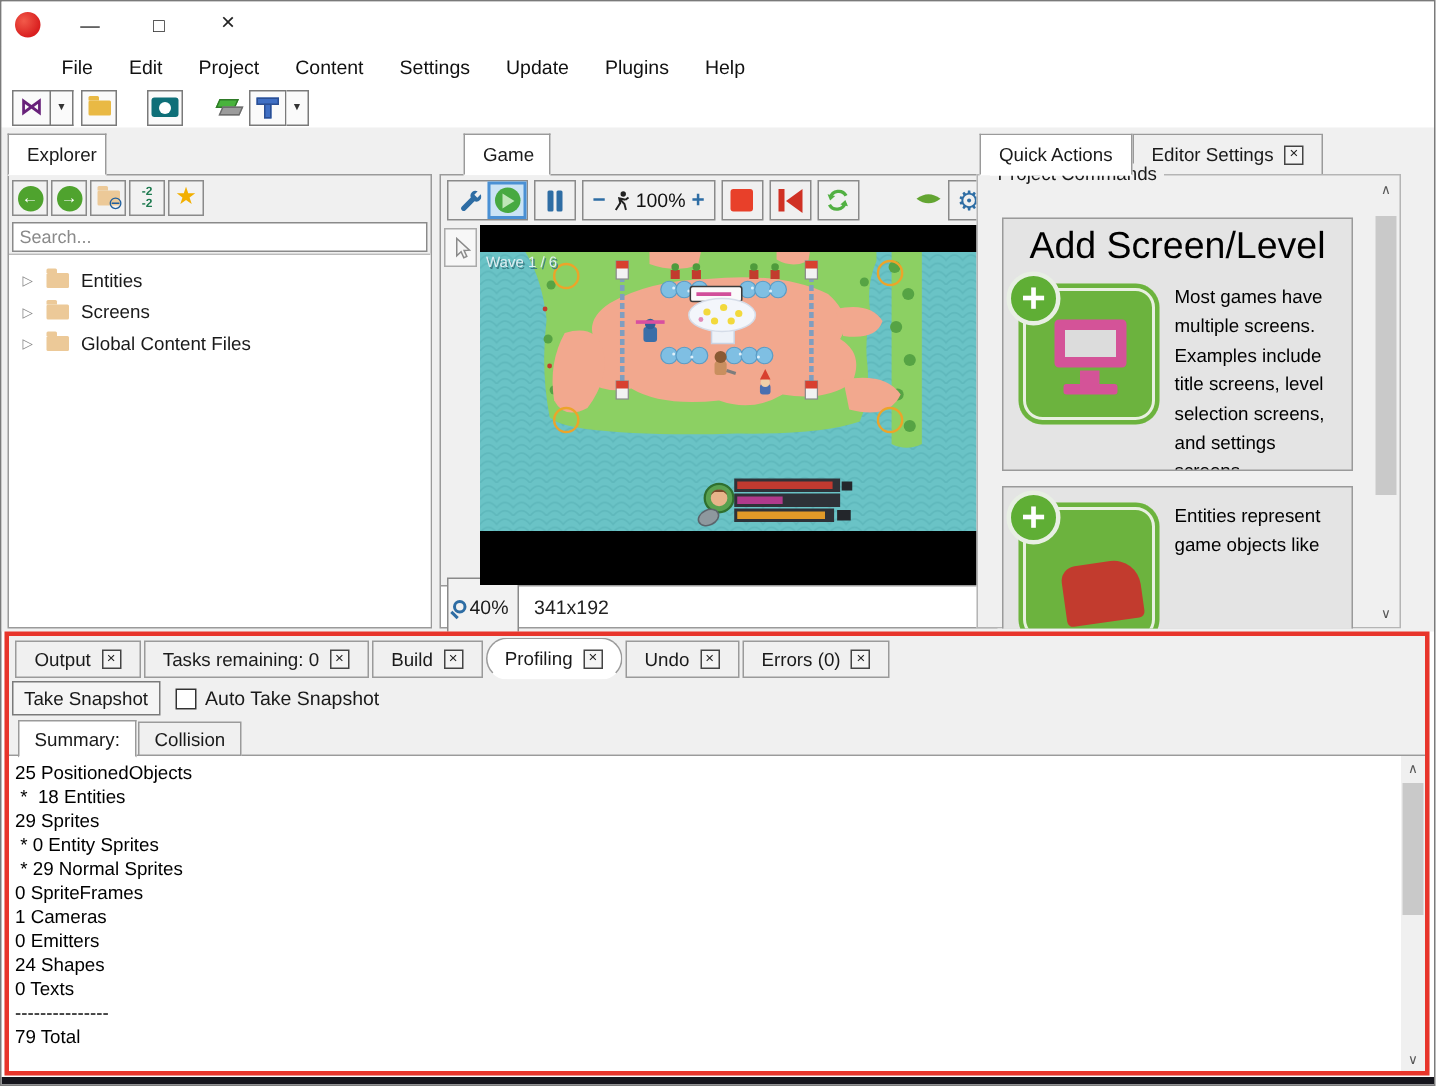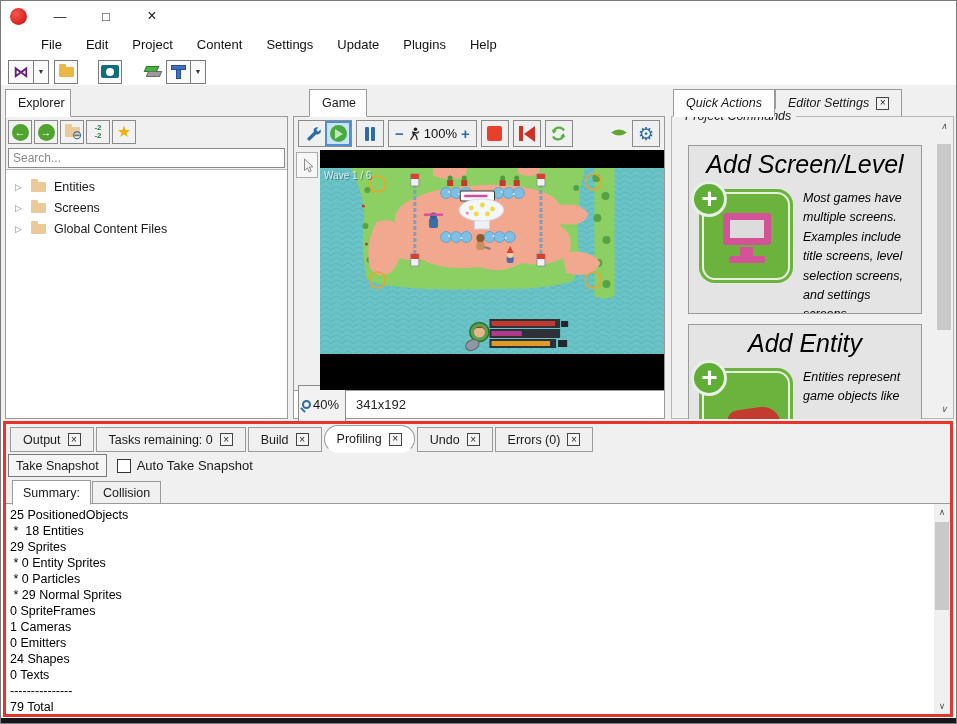--- a/index.html
+++ b/index.html
@@ -85,21 +85,21 @@
   .game-viewport { flex:1; background:#000; position:relative; overflow:hidden; }
   .scene-wrap { position:absolute; left:0; top:18px; width:100%; height:186px; }
   .wave-label { position:absolute; left:4px; top:20px; color:#dfeef2; font-size:10px; text-shadow:1px 1px 0 #3c7d84; z-index:2; }
   .game-status { height:28px; background:#fff; border-top:1px solid #9a9a9a; display:flex; align-items:center; padding-left:4px; gap:10px; }
   .zoom-btn { height:39px; border:1px solid #8a8a8a; background:#f2f2f2; display:flex; align-items:center; padding:0 6px 0 3px; gap:2px; }
   .mag { width:9px; height:9px; border:2px solid #2e6da4; border-radius:50%; position:relative; }
   .mag:after { content:""; position:absolute; left:-4px; top:7px; width:6px; height:2px; background:#2e6da4; transform:rotate(45deg); }
   .status-res { font-size:13px; color:#222; }
 
   
-  .rightpanel { position:absolute; left:668px; top:4px; width:285px; height:330px; overflow:hidden;font-style:italic; }
+  .rightpanel { position:absolute; left:648px; top:4px; width:285px; height:330px; overflow:hidden; }
   .rp-tabs { position:absolute; left:4px; top:0; display:flex; }
   .groupbox { position:absolute; left:2px; top:27px; right:0; bottom:0; border:1px solid #b5b5b5; background:#f0f0f0; }
   .gb-label { position:absolute; left:8px; top:-8px; background:#f0f0f0; padding:0 5px; font-size:12.5px; }
   .card { position:absolute; left:16px; width:234px; background:#e4e4e4; border:1px solid #9a9a9a; overflow:hidden; }
   .card-title { text-align:center; font-size:25px; color:#000; margin-top:4px; }
   .card-body { display:flex; padding:10px 6px 8px 10px; gap:10px; }
   .big-icon { width:94px; height:94px; background:#6cb33e; border-radius:16px; position:relative; flex-shrink:0; box-shadow:inset 0 0 0 3px #6cb33e, inset 0 0 0 5px #e8f0e0; }
   .monitor { position:absolute; left:24px; top:24px; width:48px; height:32px; border:7px solid #d45398; background:#dcdcdc; border-radius:3px; }
   .monitor-stand { position:absolute; left:41px; top:58px; width:13px; height:10px; background:#d45398; }
   .monitor-base { position:absolute; left:30px; top:67px; width:36px; height:7px; background:#d45398; border-radius:2px; }
@@ -482,21 +482,20 @@
             <div class="monitor"></div>
             <div class="monitor-stand"></div>
             <div class="monitor-base"></div>
             <div class="plus-badge">+</div>
           </div>
           <div class="card-text">Most games have multiple screens. Examples include title screens, level selection screens, and settings screens.</div>
         </div>
       </div>
 
       <div class="card" style="top:207px; height:170px;">
-        <div class="card-title">Add Entity</div>
         <div class="card-body">
           <div class="big-icon">
             <div class="entity-blob"></div>
             <div class="plus-badge">+</div>
           </div>
           <div class="card-text">Entities represent game objects like</div>
         </div>
       </div>
 
       <div class="vscroll" style="right:1px; top:1px; bottom:1px;">
@@ -547,21 +546,20 @@
   <div class="bp-subtabs">
     <div class="tab active">Summary:</div>
     <div class="tab">Collision</div>
   </div>
 
   <div class="bp-list">
     <div class="pline">25 PositionedObjects</div>
     <div class="pline"> *  18 Entities</div>
     <div class="pline">29 Sprites</div>
     <div class="pline"> * 0 Entity Sprites</div>
-    <div class="pline"> * 0 Particles</div>
     <div class="pline"> * 29 Normal Sprites</div>
     <div class="pline">0 SpriteFrames</div>
     <div class="pline">1 Cameras</div>
     <div class="pline">0 Emitters</div>
     <div class="pline">24 Shapes</div>
     <div class="pline">0 Texts</div>
     <div class="pline">---------------</div>
     <div class="pline">79 Total</div>
     <div class="vscroll" style="right:0; top:0; bottom:0;">
       <div class="scroll-arrow" style="top:0;">∧</div>

